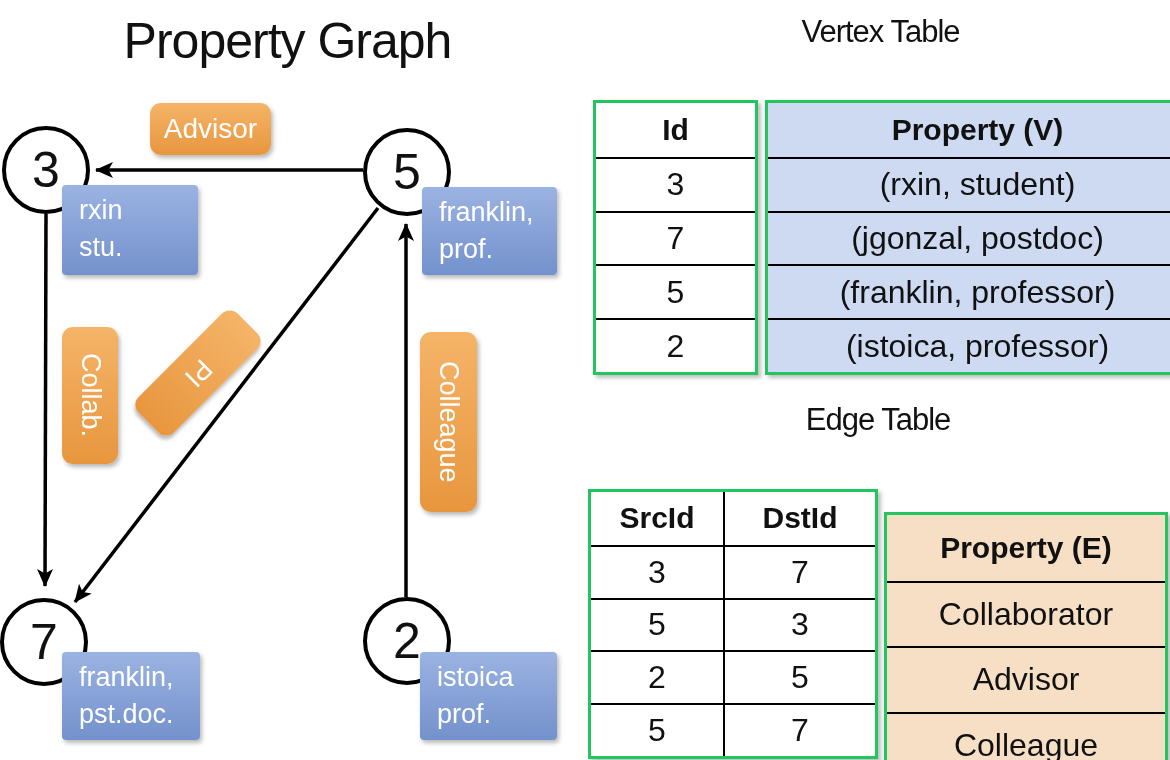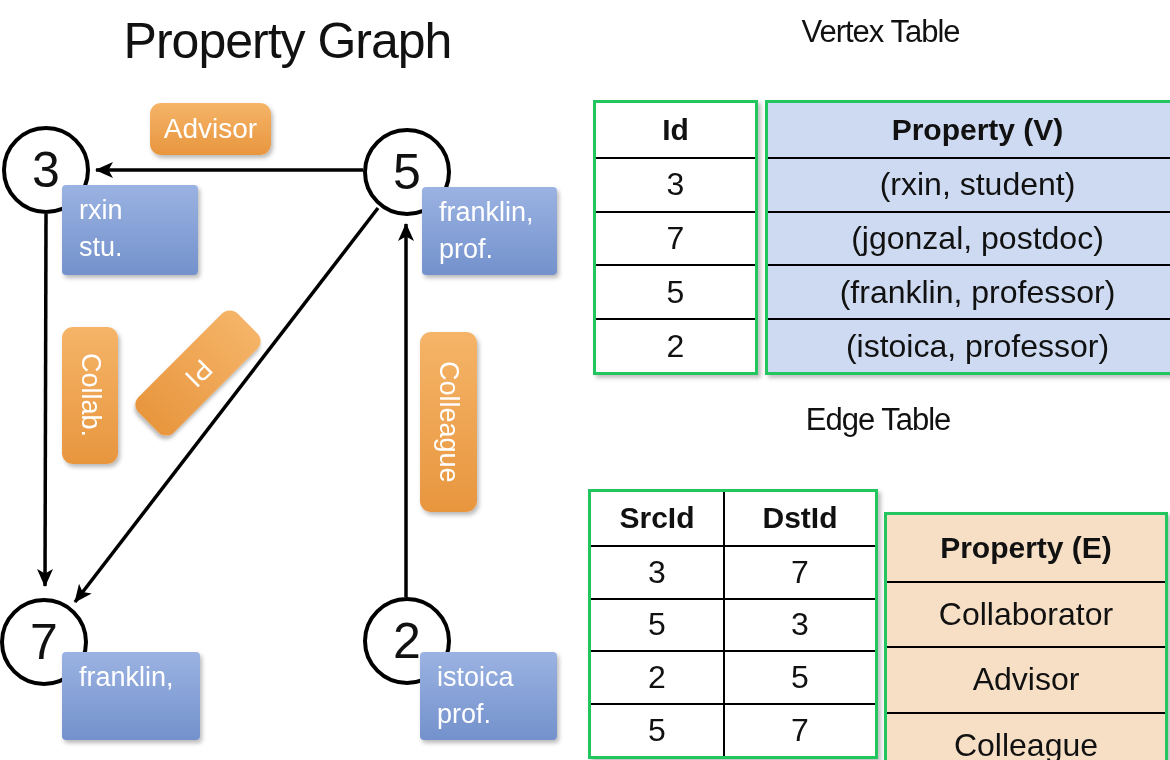--- a/index.html
+++ b/index.html
@@ -97,20 +97,21 @@
   <div class="pbox pb3">
     <span>rxin</span>
     <span>stu.</span>
   </div>
   <div class="pbox pb5">
     <span>franklin,</span>
     <span>prof.</span>
   </div>
   <div class="pbox pb7">
     <span>franklin,</span>
+    <span>pst.doc.</span>
   </div>
   <div class="pbox pb2">
     <span>istoica</span>
     <span>prof.</span>
   </div>
 
   <div class="big-title vertex-title">Vertex Table</div>
 
   <div class="tblock single vt-id">
     <div class="cell th">Id</div>

